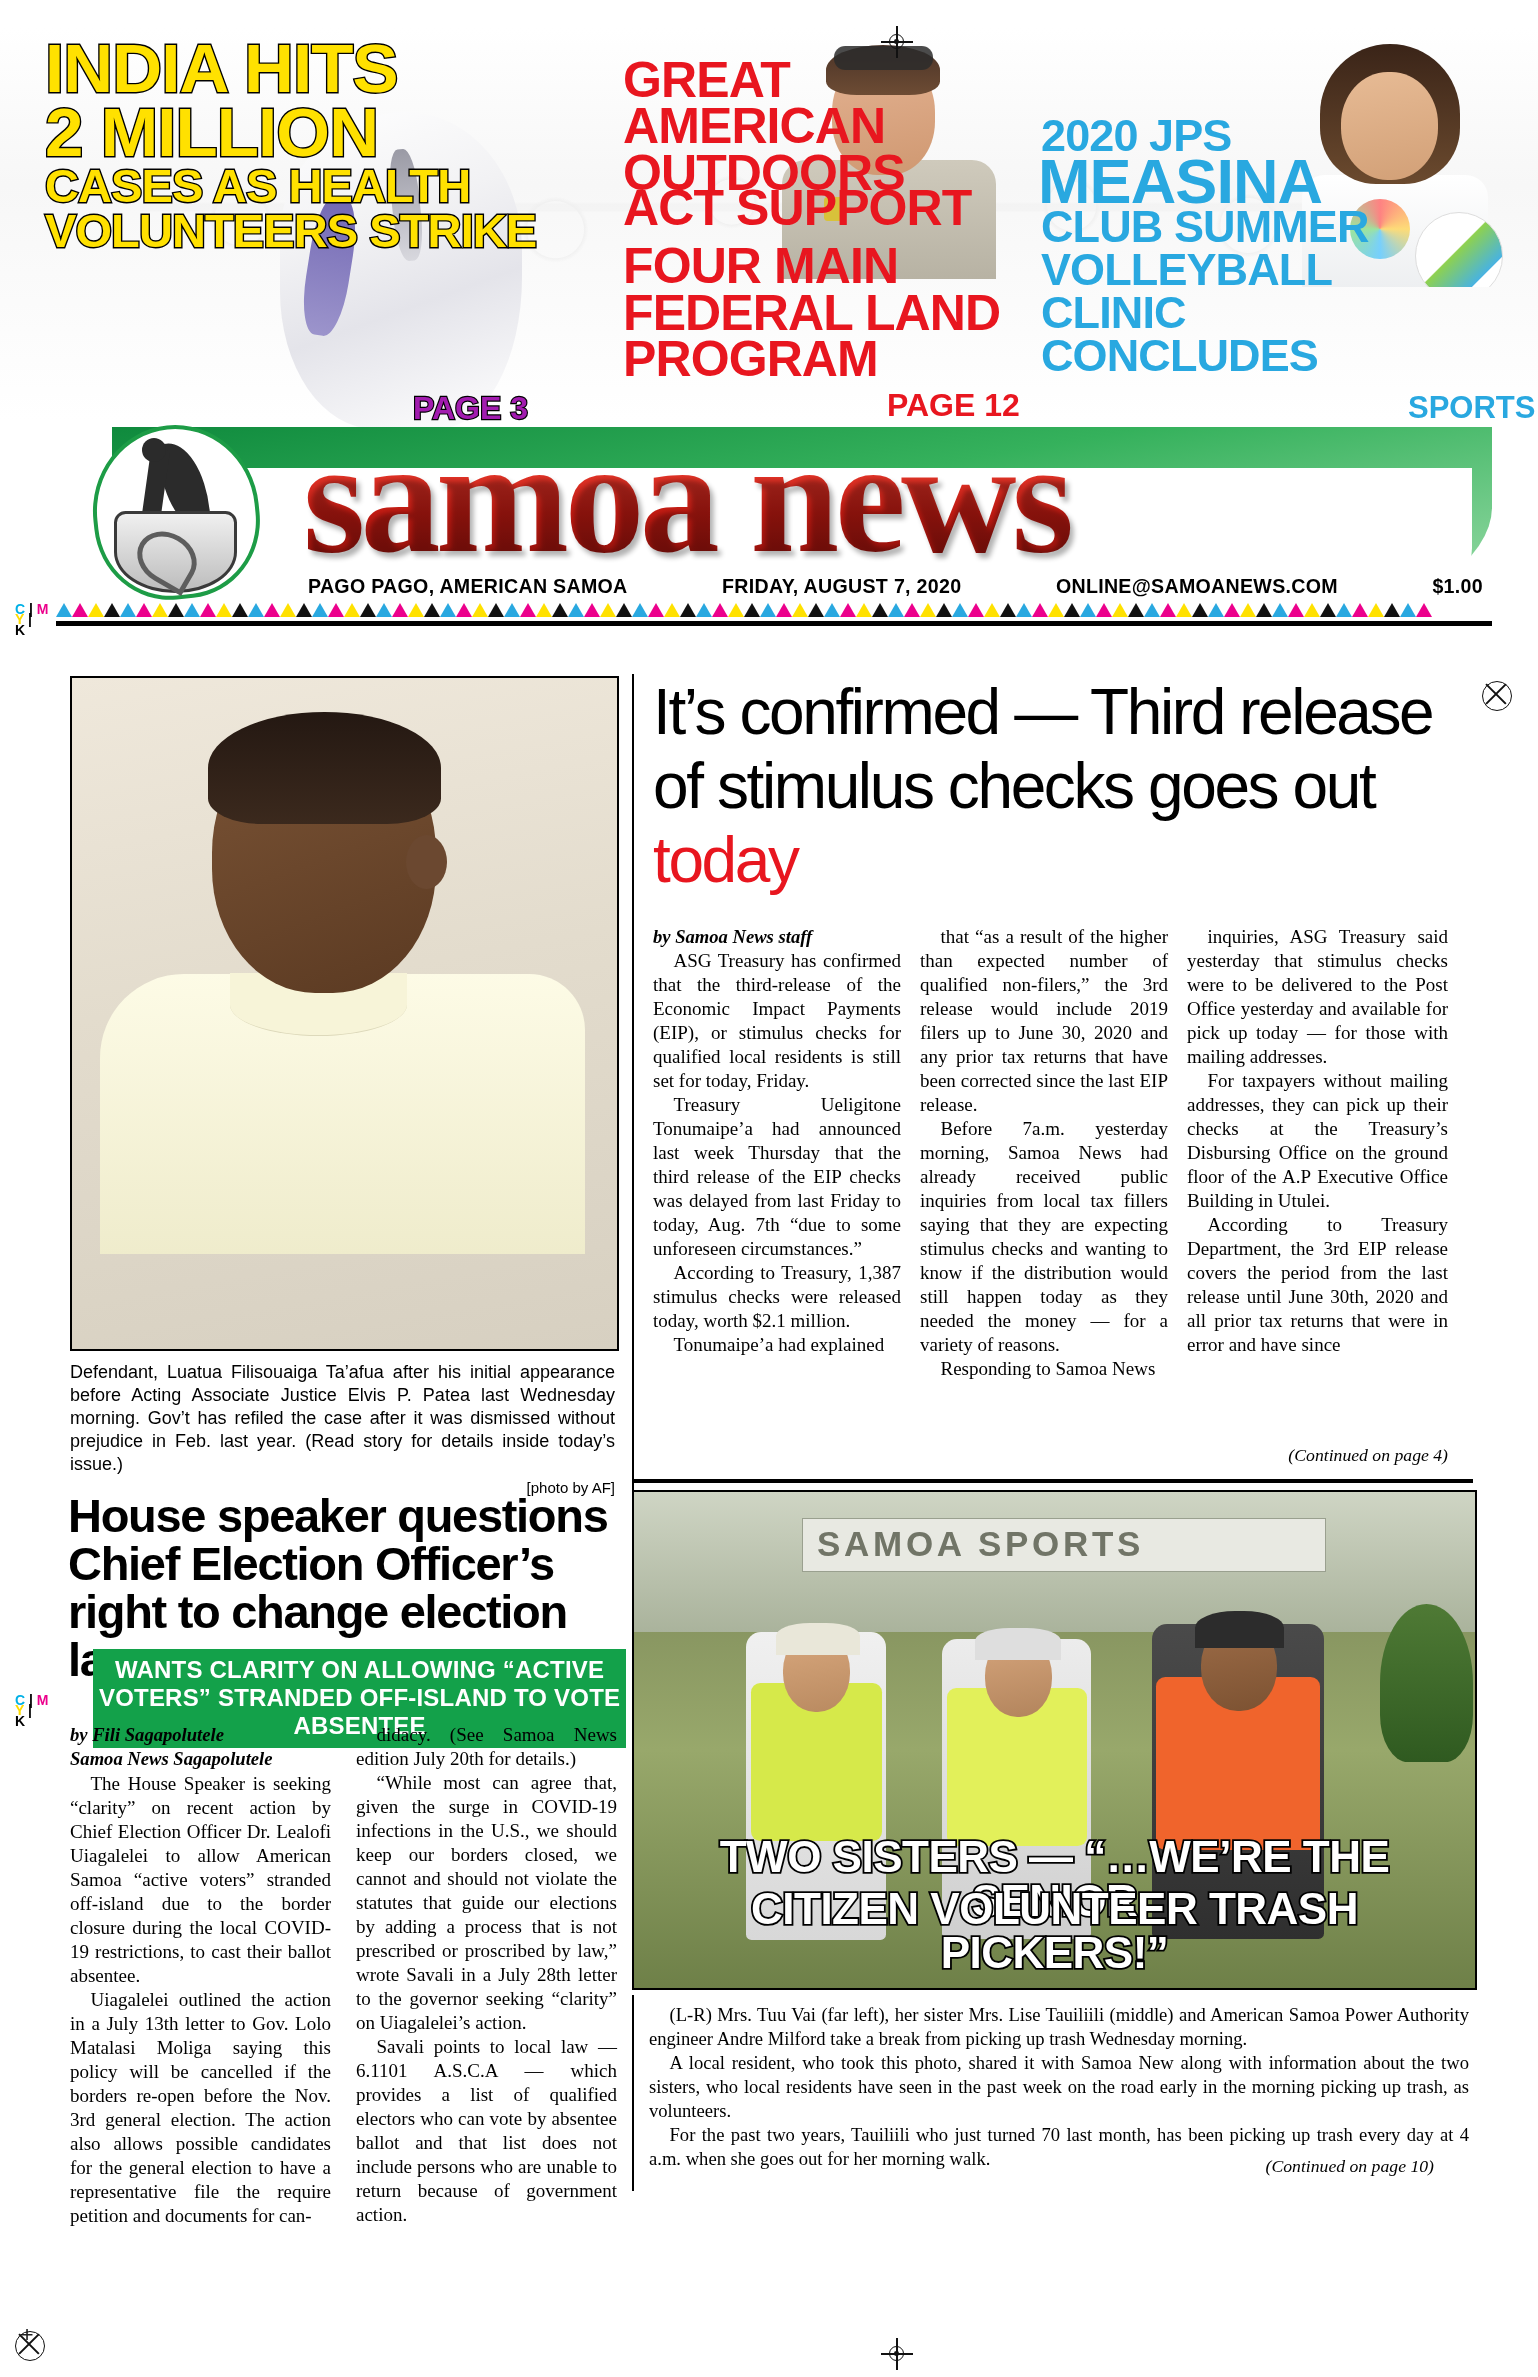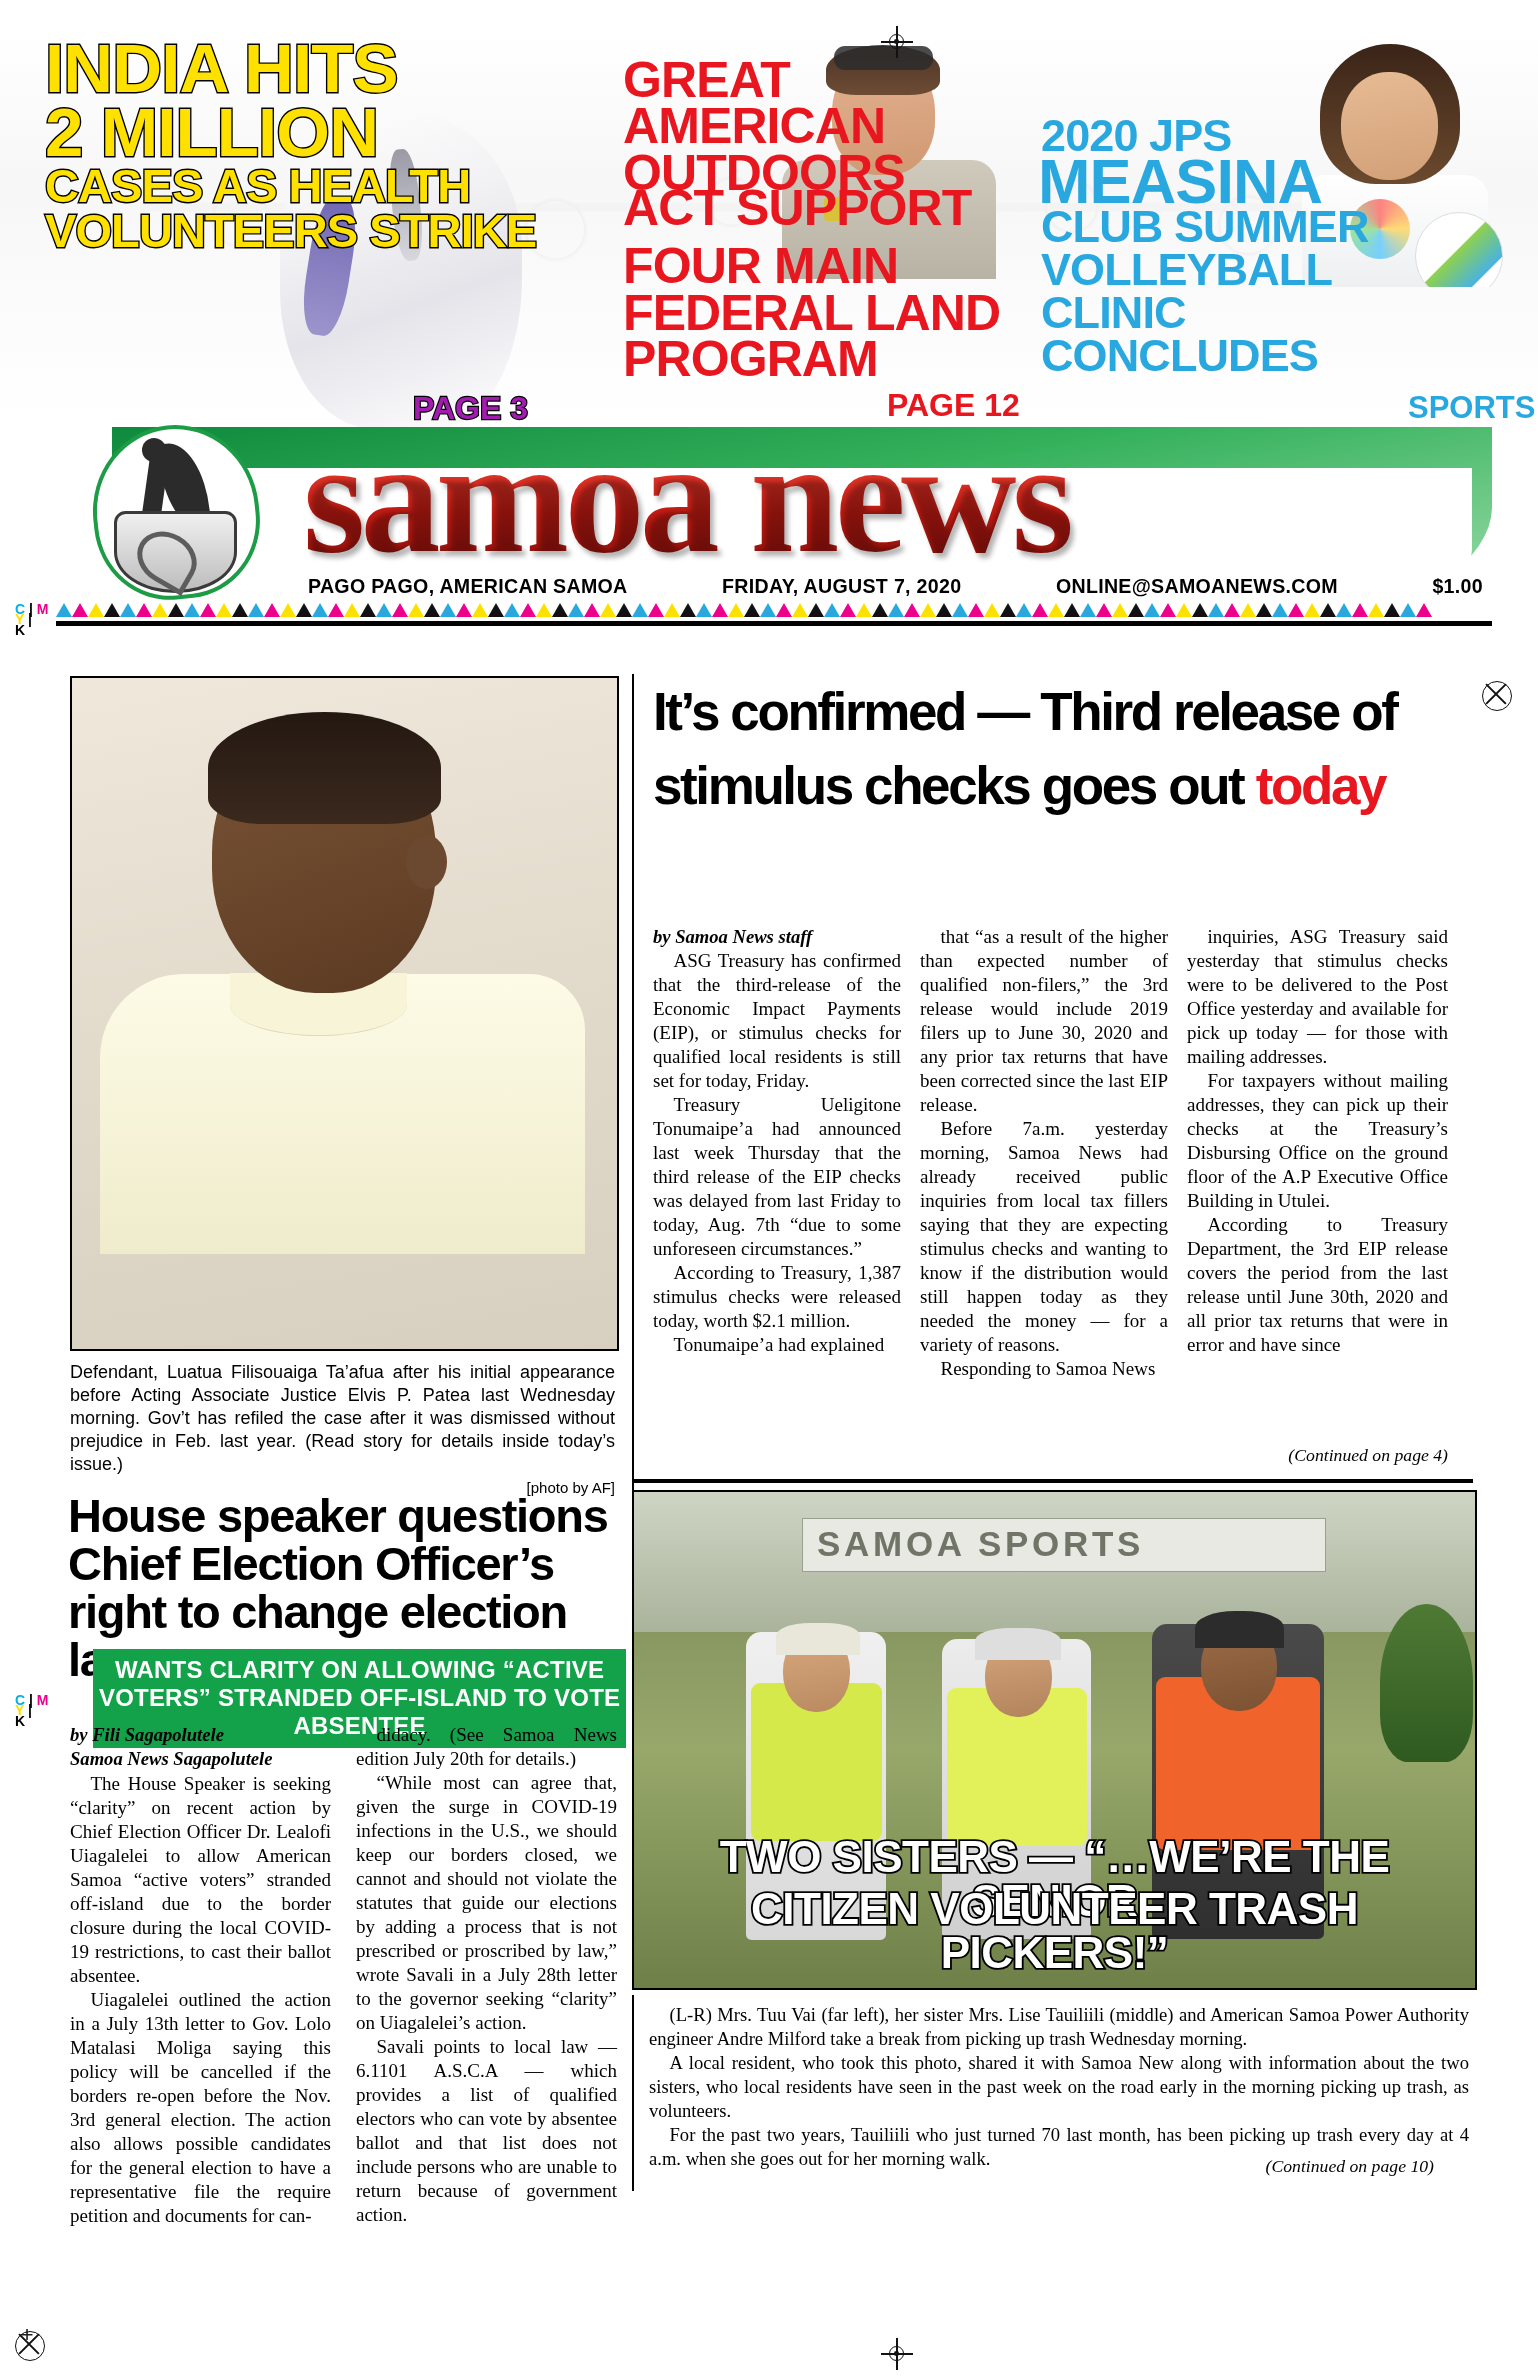--- a/index.html
+++ b/index.html
@@ -159,22 +159,22 @@
      color:#ffffff;-webkit-text-stroke:3.7px #000;paint-order:stroke fill;
      font-size:44px;line-height:1.0;letter-spacing:-0.5px;text-align:center;width:100%;}
 
   .caption{font-family:"Liberation Sans",sans-serif;font-size:18px;line-height:23px;text-align:justify;}
   .caption-serif{font-family:"Liberation Serif",serif;font-size:18.6px;line-height:24px;text-align:justify;}
 
   .deck-green{background:#13a14a;color:#fff;font-family:"Liberation Sans",sans-serif;
      font-weight:700;font-size:24px;line-height:28px;text-align:center;letter-spacing:0.2px;
      padding:6.5px 5.6px 8.4px;}
 
-  .bigheadline{font-family:"Liberation Sans",sans-serif;font-weight:700;
-     font-size:53px;line-height:74px;letter-spacing:-2.4px;}
+  .bigheadline{font-family:"Liberation Sans",sans-serif;font-weight:400;
+     font-size:64px;line-height:74px;letter-spacing:-2.4px;}
   .bigheadline .today{color:#e8161f;}
 
   .subheadline{font-family:"Liberation Sans",sans-serif;font-weight:700;
      font-size:47px;line-height:48px;letter-spacing:-1.3px;}
 
   .byline{font-family:"Liberation Serif",serif;font-weight:700;font-style:italic;font-size:18.6px;line-height:23px;}
   .bodytext{font-family:"Liberation Serif",serif;font-size:19px;line-height:24px;
      text-align:justify;text-justify:inter-word;hyphens:manual;}
   .bodytext p{margin:0;text-indent:20.5px;}
   .contd{font-family:"Liberation Serif",serif;font-style:italic;font-size:17.7px;text-align:right;}

